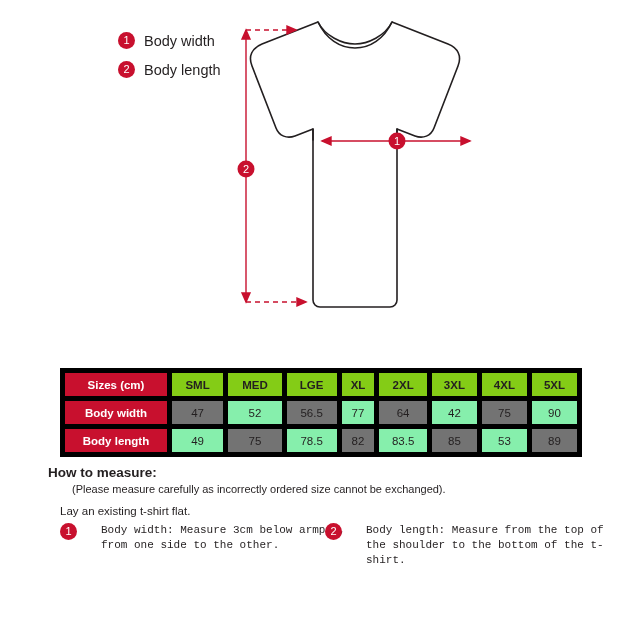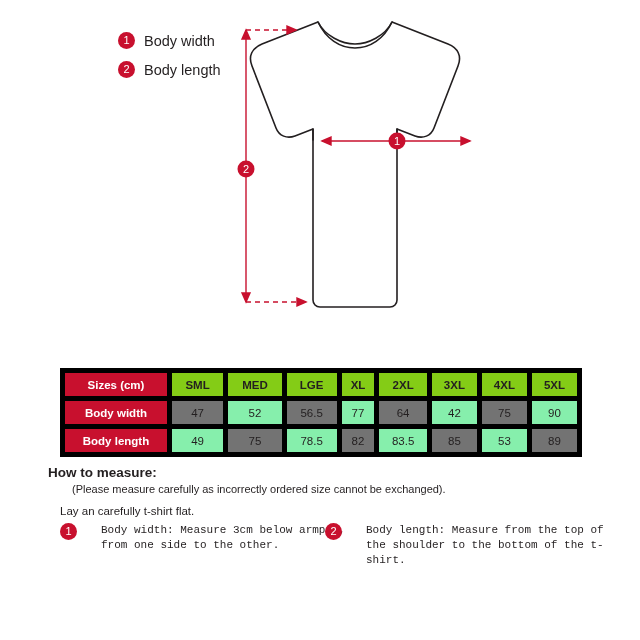--- a/index.html
+++ b/index.html
@@ -245,21 +245,21 @@
         <td class="cell-a">83.5</td>
         <td class="cell-b">85</td>
         <td class="cell-a">53</td>
         <td class="cell-b">89</td>
       </tr>
     </tbody>
   </table>
 
   <div class="how-title">How to measure:</div>
   <div class="how-sub">(Please measure carefully as incorrectly ordered size cannot be exchanged).</div>
-  <div class="how-lay">Lay an carefully t-shirt flat.</div>
+  <div class="how-lay">Lay an existing t-shirt flat.</div>
 
   <div class="note note-1">
     <span class="badge">1</span>
     <span class="note-text">Body width: Measure 3cm below armpit, from one side to the other.</span>
   </div>
 
   <div class="note note-2">
     <span class="badge">2</span>
     <span class="note-text">Body length: Measure from the top of the shoulder to the bottom of the t-shirt.</span>
   </div>

